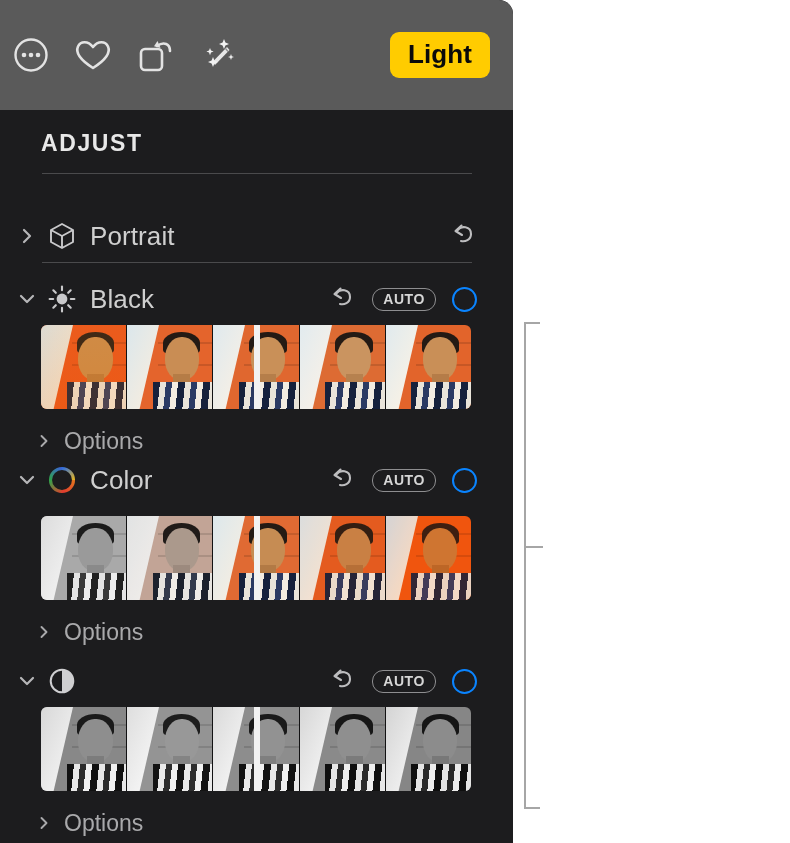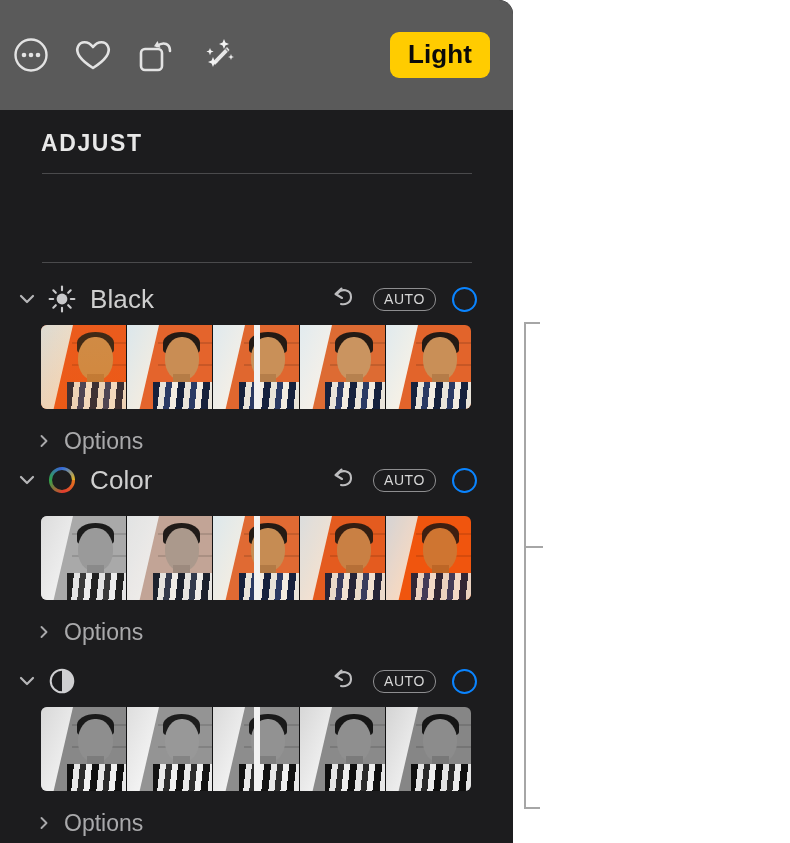--- a/index.html
+++ b/index.html
@@ -88,21 +88,21 @@
   }
   .row-right {
     margin-left: auto; margin-right: 36px;
     display: flex; align-items: center; gap: 16px;
   }
   .auto-pill {
     border: 1.6px solid #8e8e90;
     border-radius: 11px;
     color: #d6d6d6;
     font-size: 14px;
-    font-weight: normal;
+    font-weight: bold;
     letter-spacing: 0.6px;
     padding: 3px 10px 4px 10px;
     line-height: 1;
   }
   .ring-toggle {
     width: 25px; height: 25px;
     border: 2.4px solid #0a84ff;
     border-radius: 50%;
   }
 
@@ -246,20 +246,43 @@
       <div class="tb-spacer"></div>
 
       <button class="done-btn">Light</button>
     </div>
 
     <div class="body">
 
       <div class="section-title">ADJUST</div>
       <div class="rule r1"></div>
 
+      <div class="row" style="top:102px;">
+        <span class="chev">
+          <svg width="20" height="20" viewBox="0 0 20 20">
+            <path d="M7 4 L13 10 L7 16" fill="none" stroke="#b6b6b8" stroke-width="2.2" stroke-linecap="round" stroke-linejoin="round"></path>
+          </svg>
+        </span>
+        <span class="row-icon">
+          <svg width="32" height="32" viewBox="0 0 32 32">
+            <path d="M16 4 L27 10 L27 22 L16 28 L5 22 L5 10 Z" fill="none" stroke="#c9c9cb" stroke-width="1.9" stroke-linejoin="round"></path>
+            <path d="M5 10 L16 16 L27 10" fill="none" stroke="#c9c9cb" stroke-width="1.9" stroke-linejoin="round"></path>
+            <path d="M16 16 L16 28" fill="none" stroke="#c9c9cb" stroke-width="1.9"></path>
+          </svg>
+        </span>
+        <span class="row-label">Portrait</span>
+        <span class="row-right">
+          <span>
+            <svg width="26" height="26" viewBox="0 0 26 26">
+              <path d="M6 10 C 10 4 20 5 20 13 C 20 19 14 21 10 20" fill="none" stroke="#bdbdbf" stroke-width="2.1" stroke-linecap="round"></path>
+              <path d="M10.5 4.5 L4.5 10 L11 14" fill="none" stroke="#bdbdbf" stroke-width="2.1" stroke-linecap="round" stroke-linejoin="round"></path>
+            </svg>
+          </span>
+        </span>
+      </div>
 
       <div class="rule r2"></div>
 
       <div class="row" style="top:165px;">
         <span class="chev">
           <svg width="20" height="20" viewBox="0 0 20 20">
             <path d="M4 7 L10 13 L16 7" fill="none" stroke="#b6b6b8" stroke-width="2.2" stroke-linecap="round" stroke-linejoin="round"></path>
           </svg>
         </span>
         <span class="row-icon">

